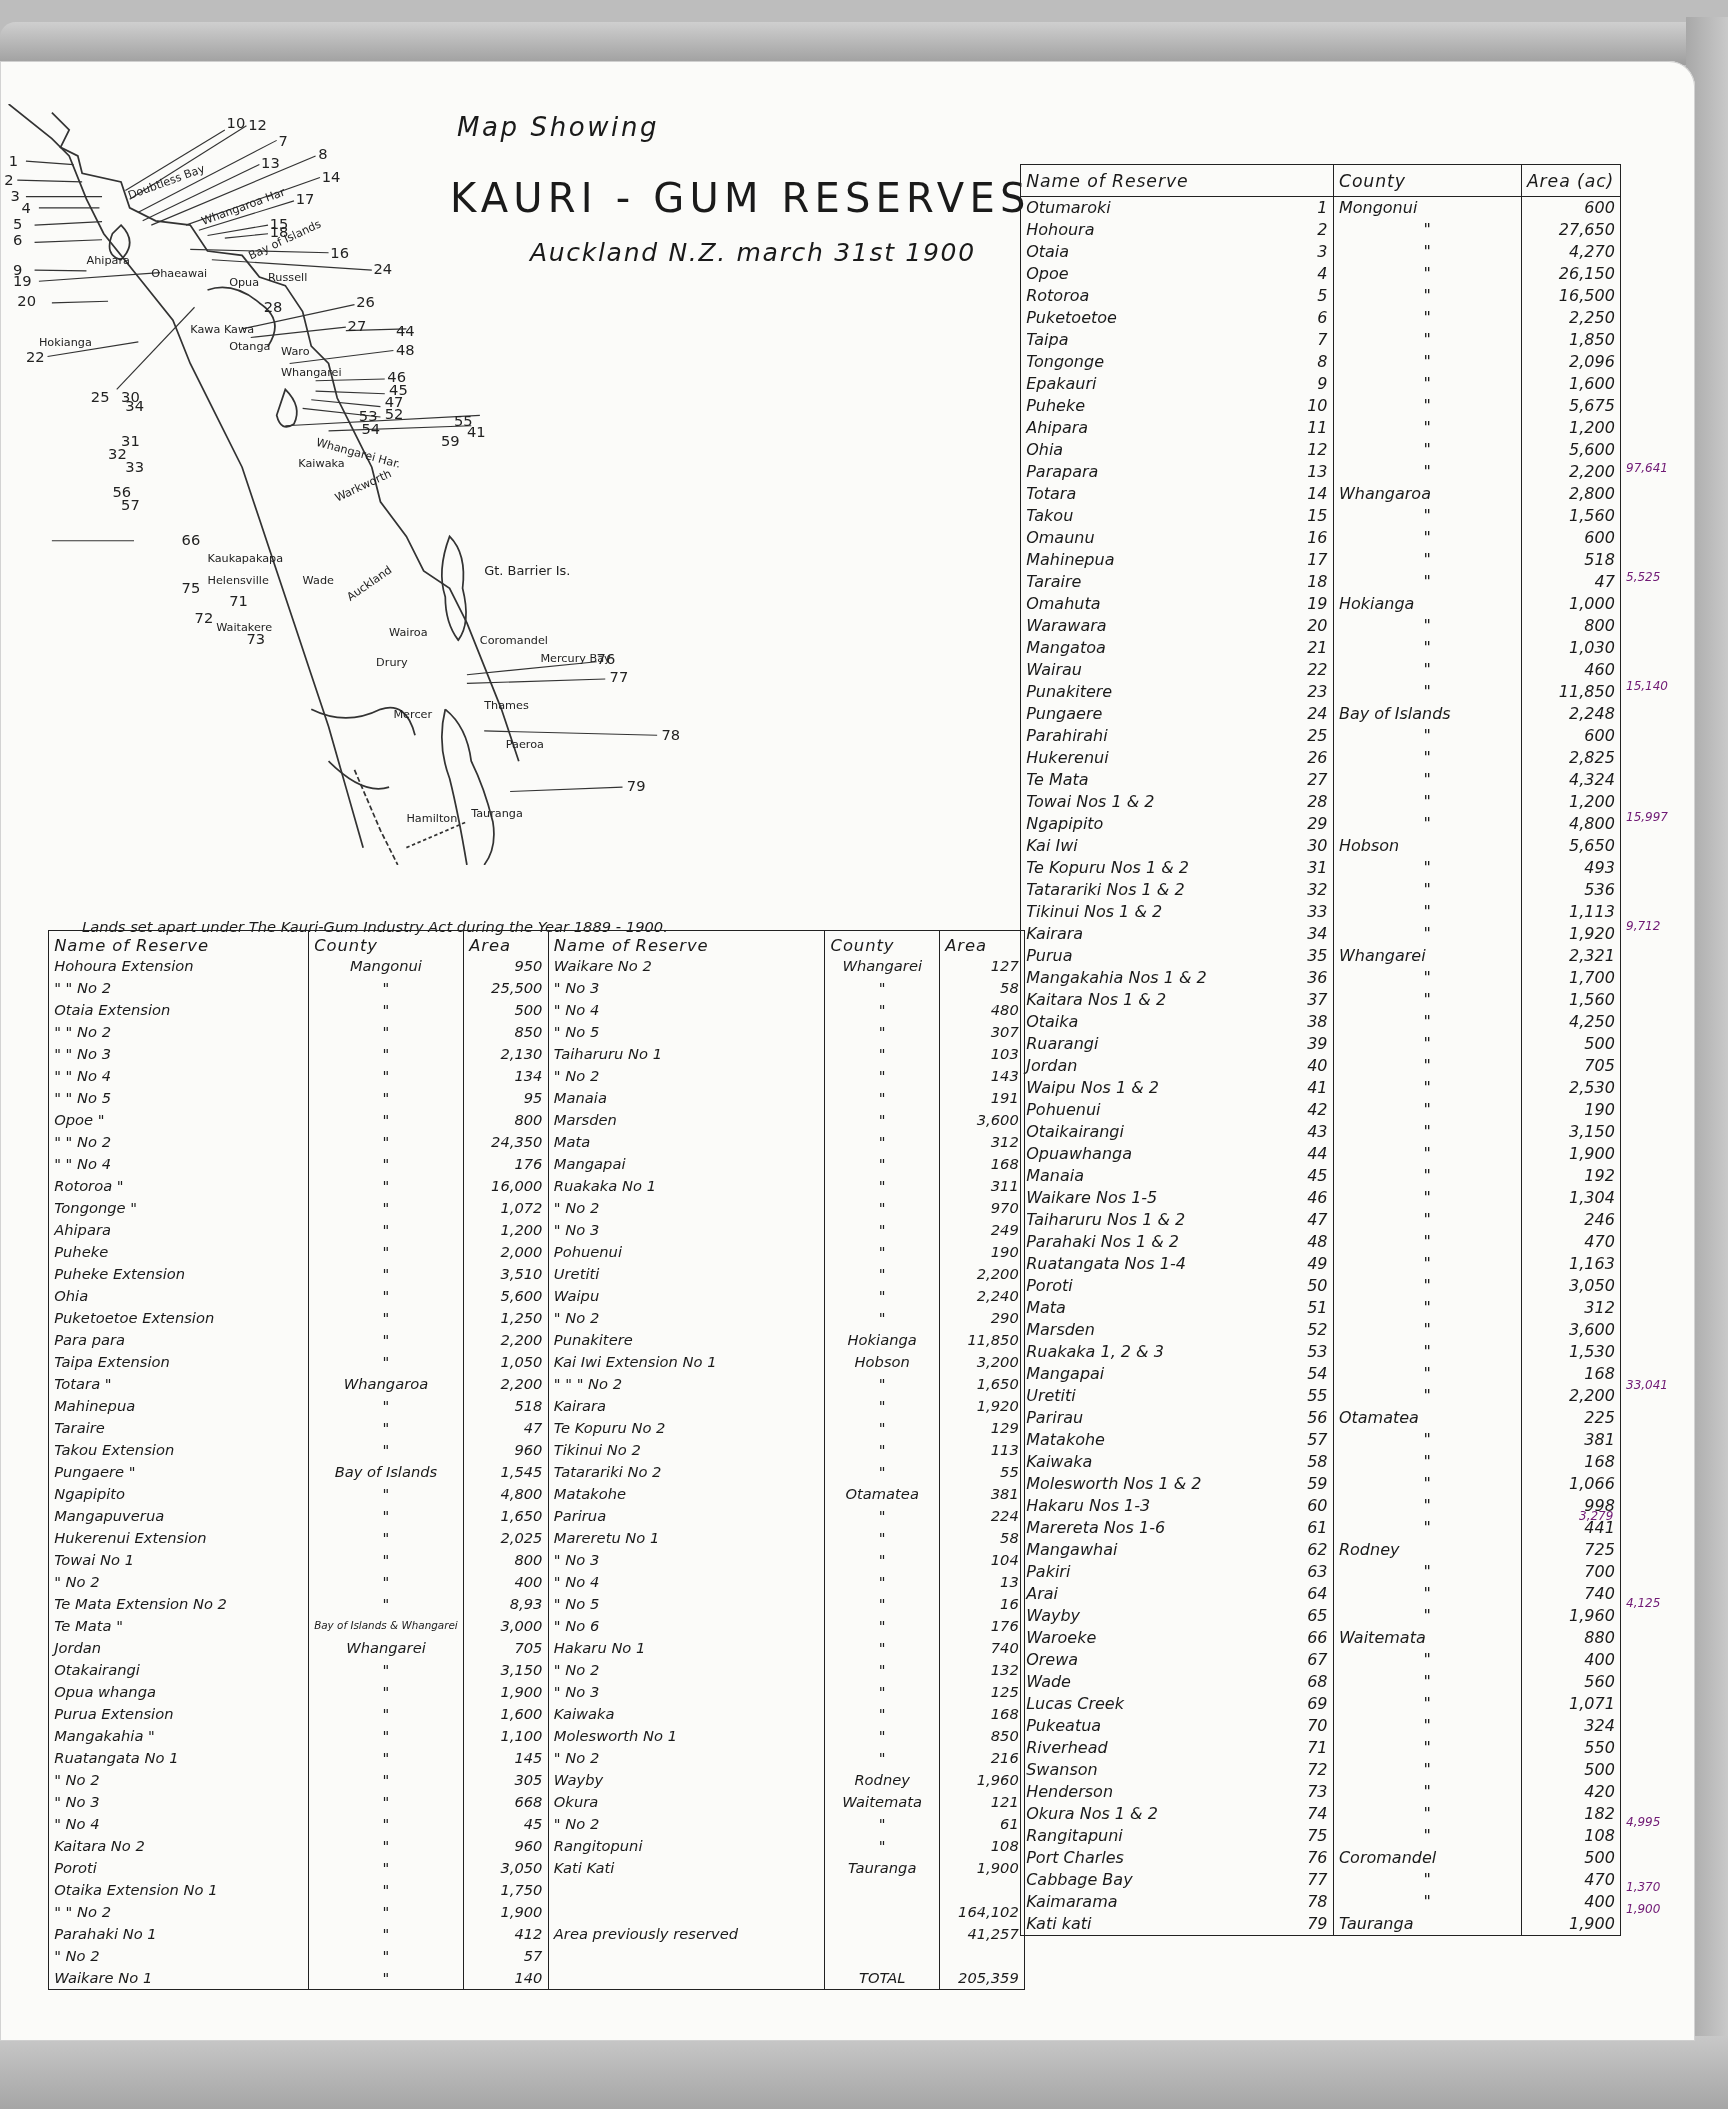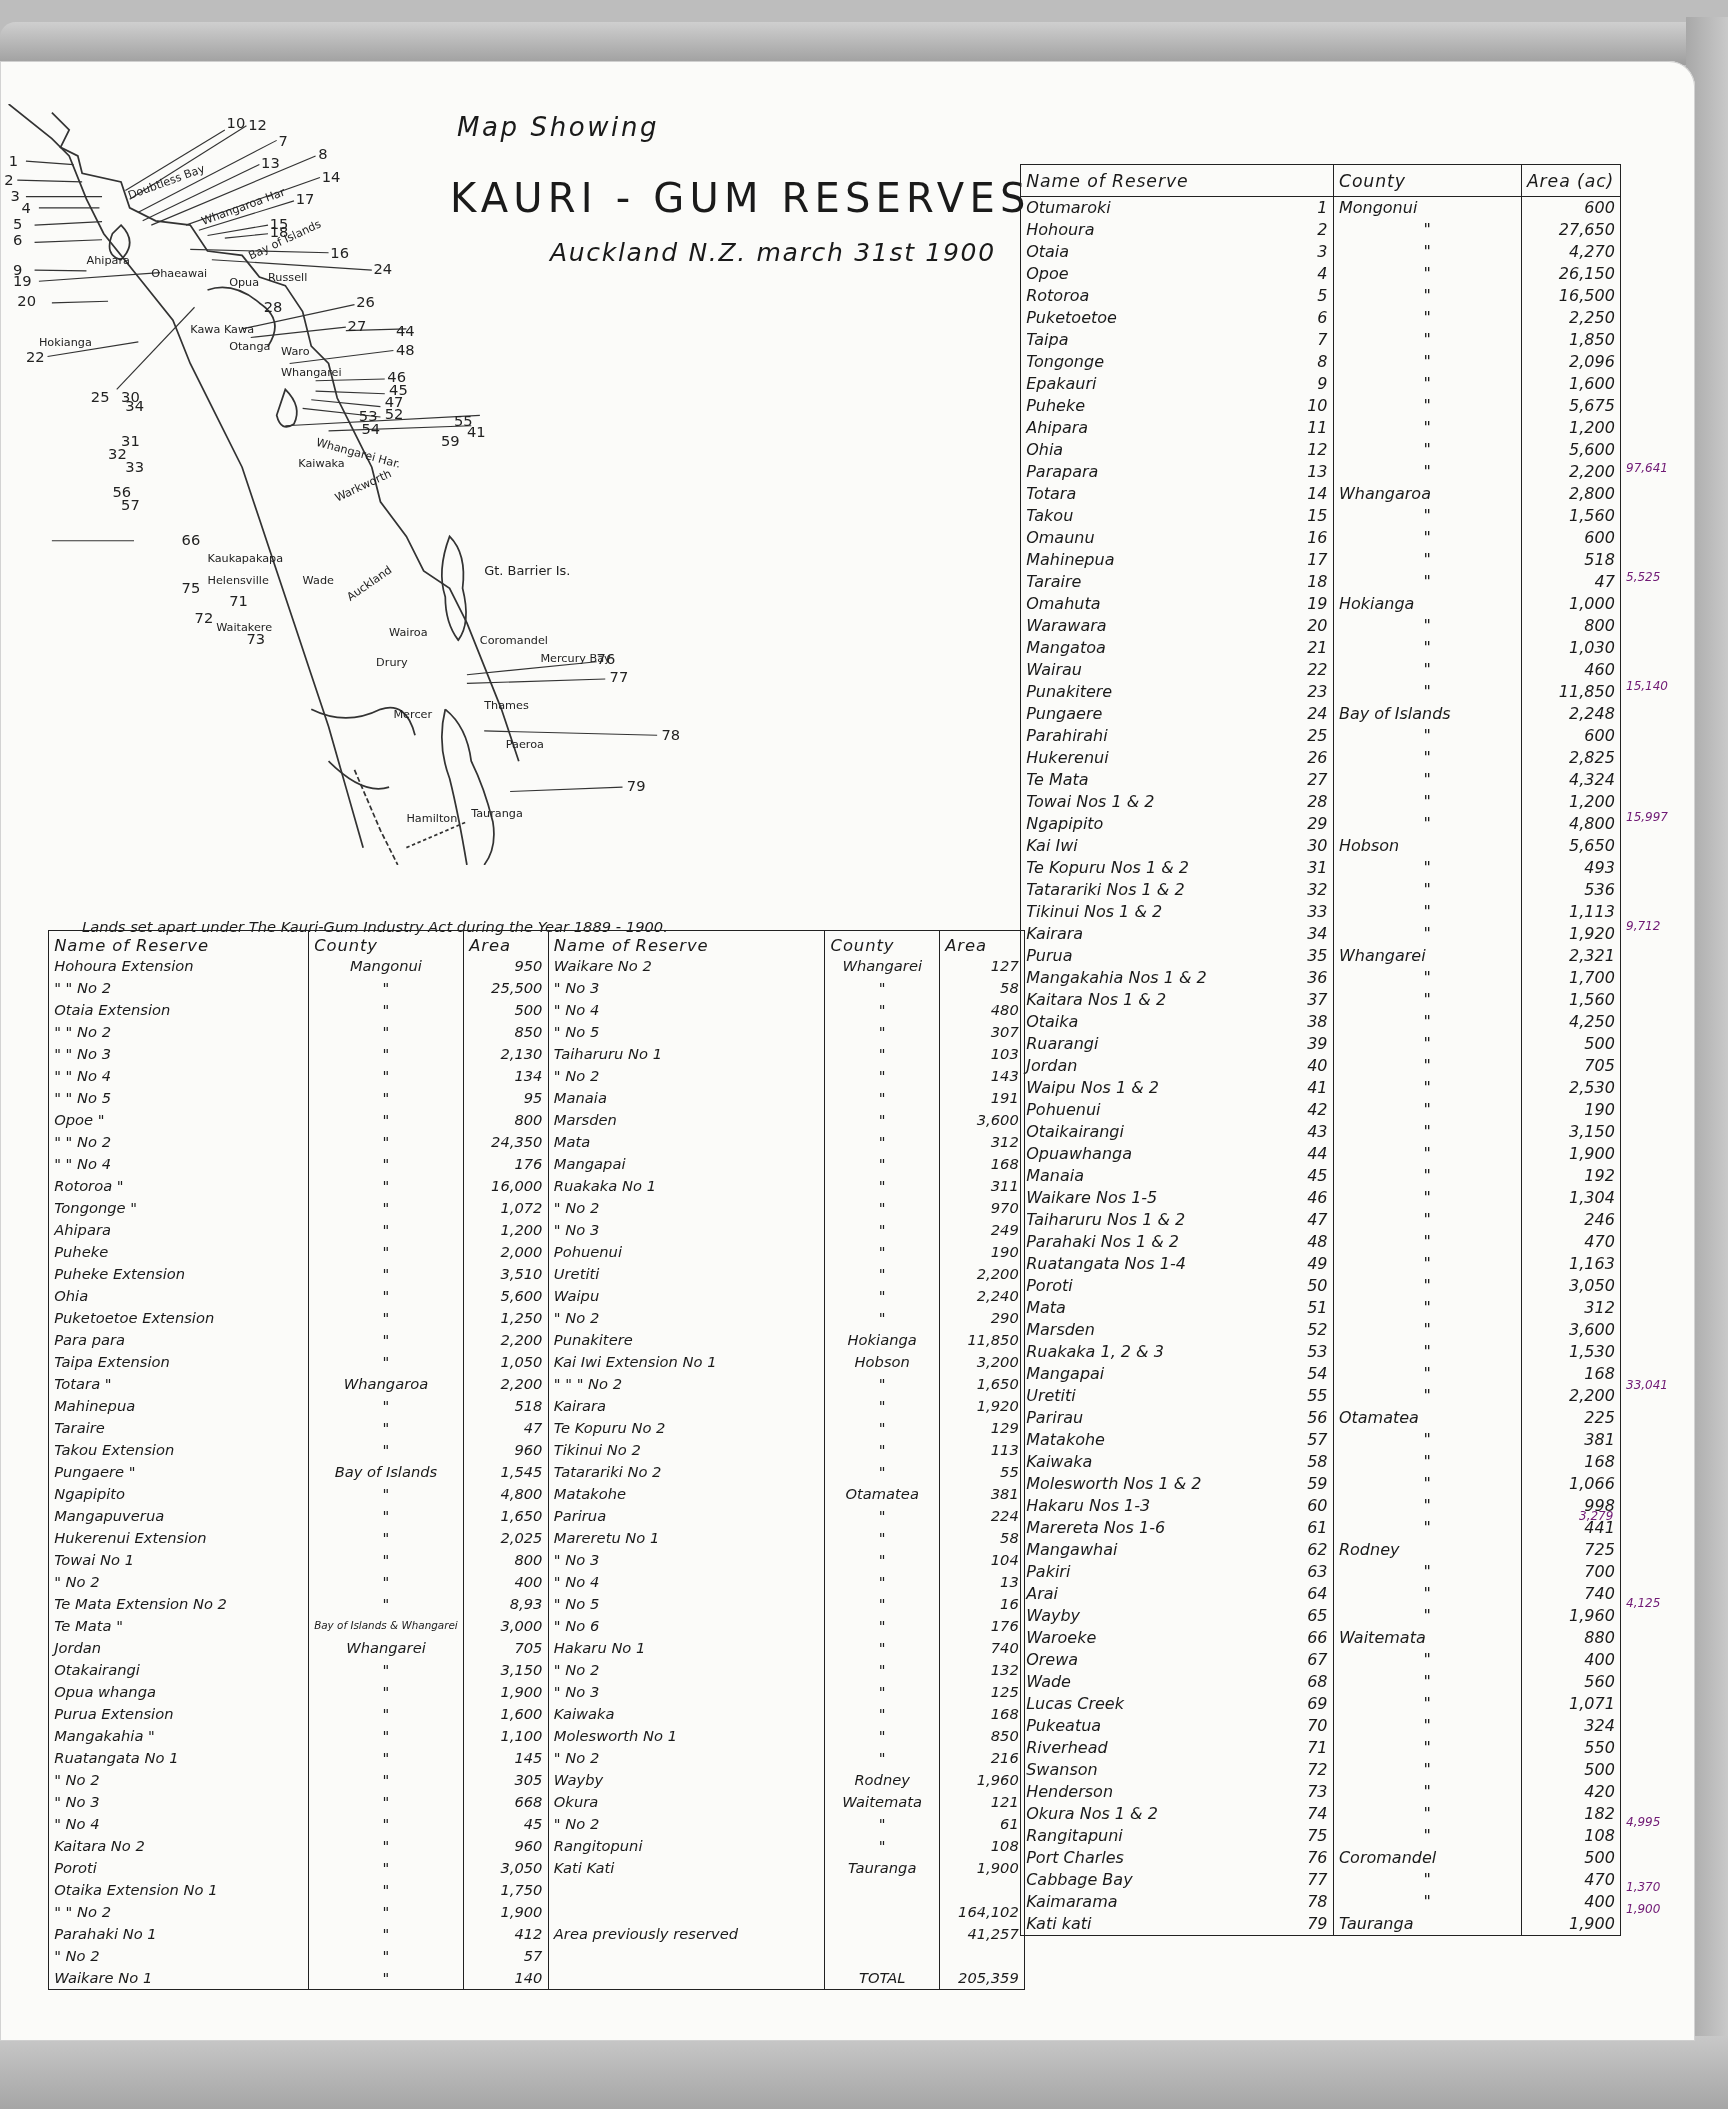--- a/index.html
+++ b/index.html
@@ -27,21 +27,21 @@
   .bottomband {
     position:absolute; left:0; bottom:0; width:1729px; height:74px;
     background:linear-gradient(#c8c8c8,#a5a5a5);
   }
   .hand { font-family:"DejaVu Sans", sans-serif; font-style:italic; }
 
   
   .title-block { position:absolute; left:450px; top:112px; }
   .title-small { font-size:26px; letter-spacing:2.6px; margin-left:7px;font-style:italic; }
   .title-big { font-size:40px; letter-spacing:5.2px; margin-top:33px; font-weight:normal; }
-  .title-sub { font-size:25px; margin-top:17.3px; margin-left:100px; letter-spacing:1.7px; }
+  .title-sub { font-size:25px; margin-top:17.3px; margin-left:80px; letter-spacing:1.7px; }
 
   
   .map { position:absolute; left:0; top:104px; width:709px; height:761px; }
   .map svg { width:100%; height:100%; }
   .map-label { font-size:13px; fill:#222; font-family:"DejaVu Sans", sans-serif; }
   .map-num { font-size:17px; fill:#222; font-family:"DejaVu Sans", sans-serif; }
 
   
   .rtable {
     position:absolute; left:1020px; top:164px; width:601px;

